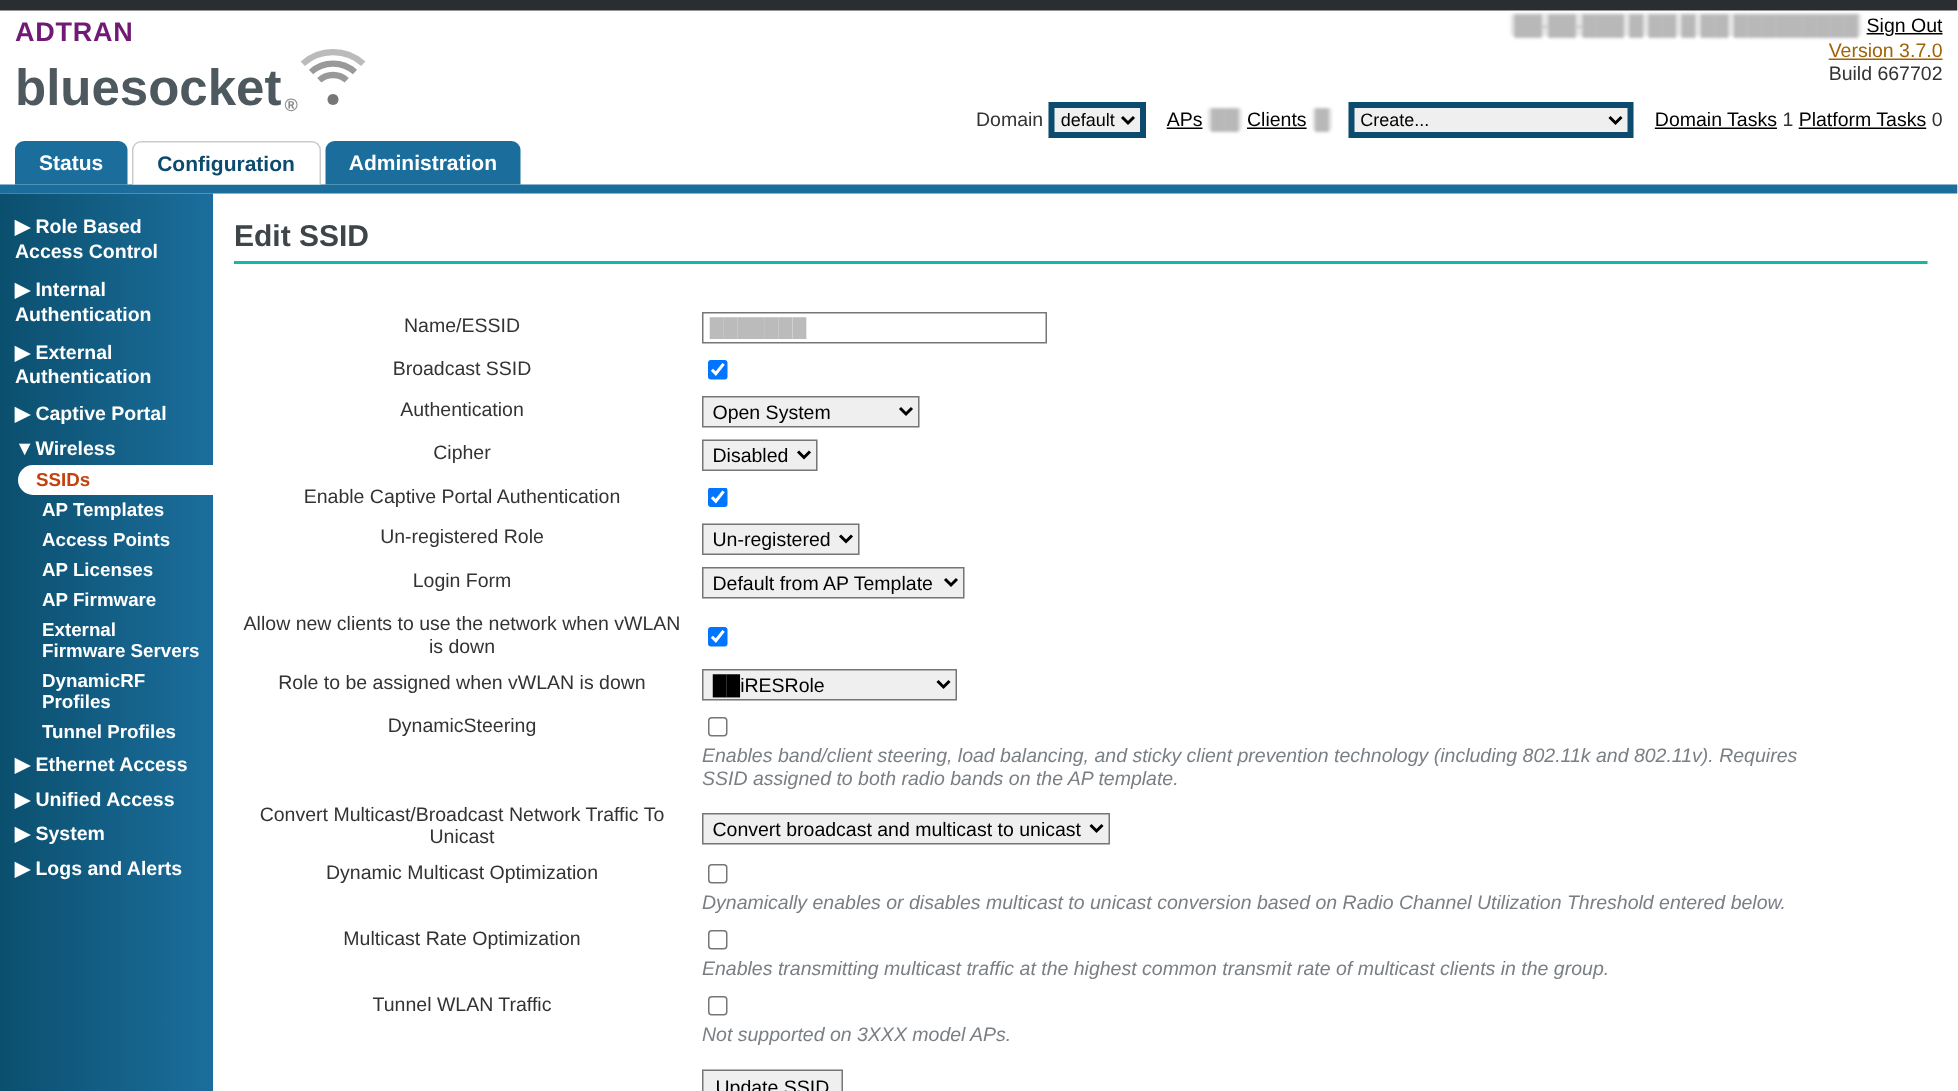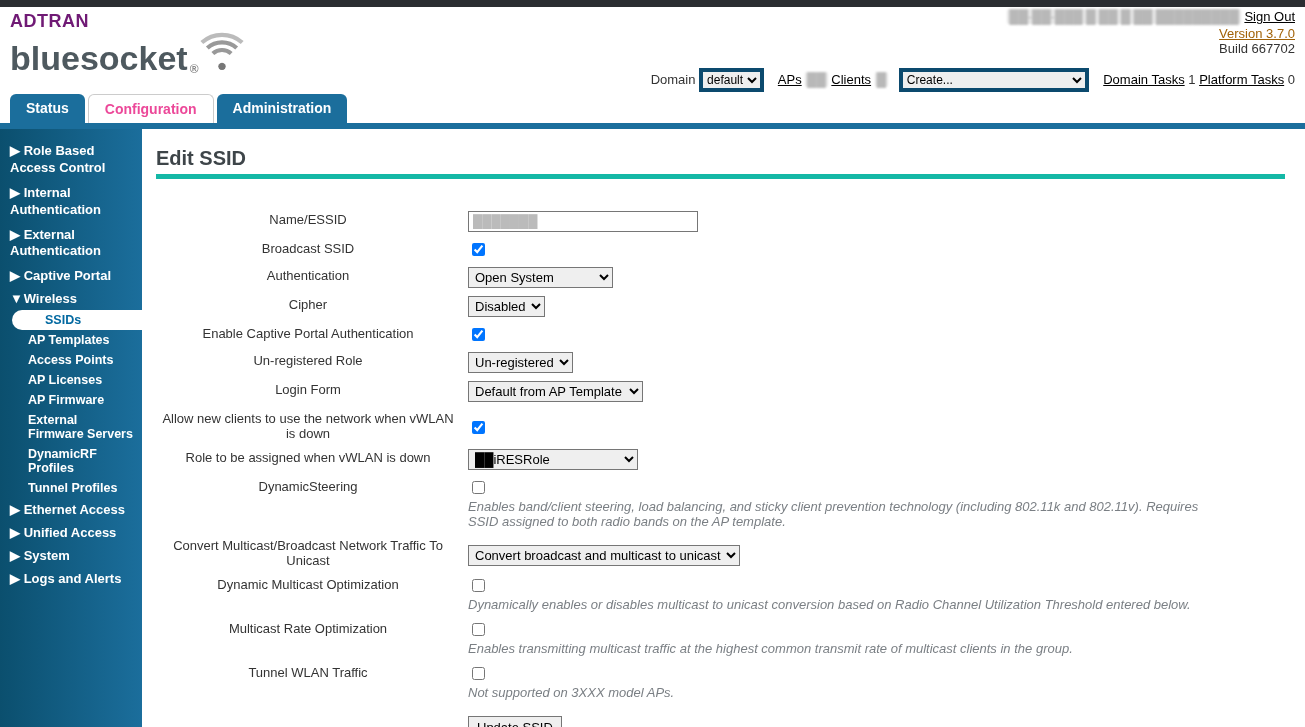--- a/index.html
+++ b/index.html
@@ -74,21 +74,21 @@
   .tab {
     padding: 6px 16px;
     font-weight: 700;
     font-size: 14px;
     border-radius: 6px 6px 0 0;
     margin-right: 3px;
     cursor: pointer;
     color: #fff;
     background: #1b6e9c;
   }
-  .tab.active { background: #fff; color: #ec4899; border:1px solid #ccc; border-bottom:none;}
+  .tab.active { background: #fff; color: #0c4a6e; border:1px solid #ccc; border-bottom:none;}
   .tabstrip { height: 6px; background: #1b6e9c; }
 
   .body {
     display: flex;
     min-height: 560px;
   }
 
   
   .sidebar {
     width: 142px;
@@ -104,38 +104,38 @@
   }
   .side-item .arrow { display:inline-block; width:10px; }
   .side-sub {
     padding: 3px 8px 3px 28px;
     font-weight: 700;
     cursor: pointer;
     font-size: 12.5px;
   }
   .side-sub.active {
     background: #fff;
-    color: #0369a1;
+    color: #c2410c;
     border-radius: 10px 0 0 10px;
     margin-left: 12px;
-    padding-left: 33px;
+    padding-left: 12px;
   }
   .multi { padding: 4px 8px 4px 10px; font-weight:700; line-height:1.3; cursor:pointer;}
 
   
   .main {
     flex: 1;
     padding: 18px 20px 20px 14px;
   }
   h1.page-title {
     font-size: 20px;
     font-weight: 700;
     color: #3e4549;
     margin: 0 0 6px 0;
-    border-bottom: 5px solid #14b8a6;
+    border-bottom: 2px solid #14b8a6;
     padding-bottom: 4px;
   }
   .form-row {
     display: flex;
     align-items: flex-start;
     margin-top: 6px;
   }
   .form-label {
     width: 312px;
     text-align: center;

